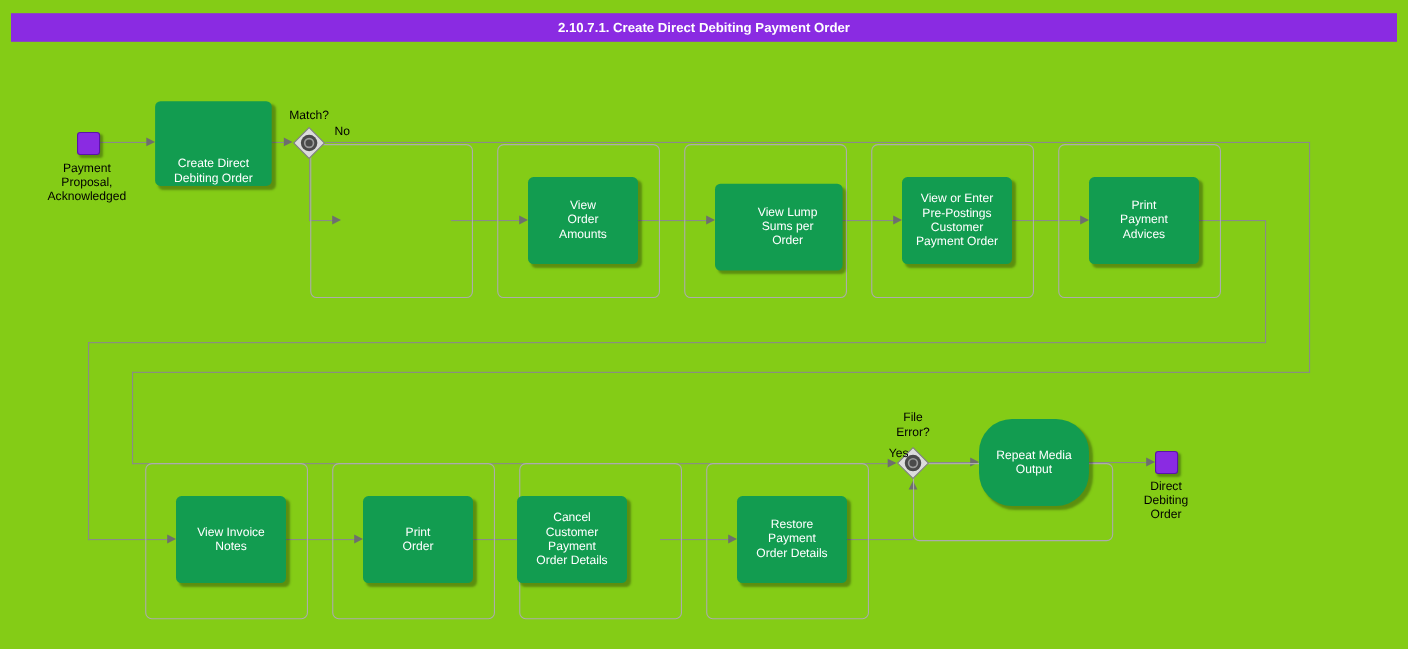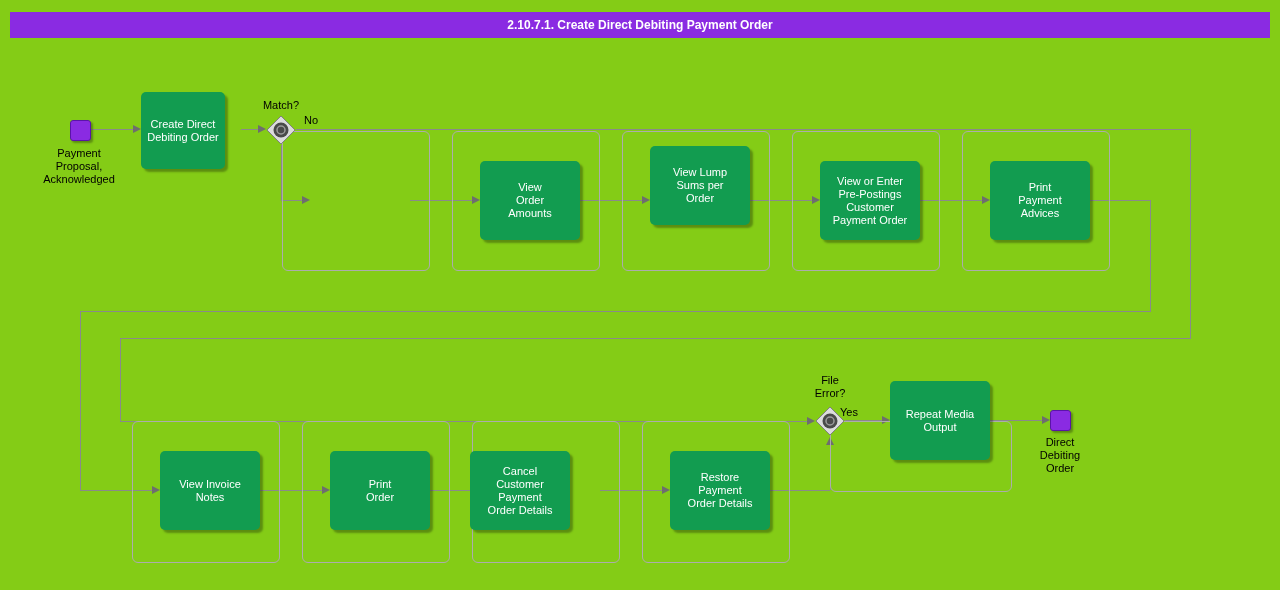--- a/index.html
+++ b/index.html
@@ -106,30 +106,30 @@
   <div class="cont" style="left:302px;top:421px;width:146px;height:140px;"></div>
   <div class="cont" style="left:472px;top:421px;width:146px;height:140px;"></div>
   <div class="cont" style="left:642px;top:421px;width:146px;height:140px;"></div>
   <div class="cont" style="left:830px;top:421px;width:180px;height:69px;"></div>
 
   <div class="event" style="left:70px;top:120px;"></div>
   <div class="evlabel" style="left:29px;top:147px;width:100px;">Payment
 Proposal,
 Acknowledged</div>
 
-  <div class="activity" style="left:141px;top:92px;width:84px;height:77px;">
+  <div class="activity" style="left:141px;top:92px;width:106px;height:77px;align-items:flex-end;">
     <span class="alabel">Create Direct
 Debiting Order</span>
   </div>
   <div class="activity" style="left:480px;top:161px;">
     <span class="alabel">View
 Order
 Amounts</span>
   </div>
-  <div class="activity" style="left:650px;top:146px;">
+  <div class="activity" style="left:650px;top:167px;padding-left:16px;">
     <span class="alabel">View Lump
 Sums per
 Order</span>
   </div>
   <div class="activity" style="left:820px;top:161px;">
     <span class="alabel">View or Enter
 Pre-Postings
 Customer
 Payment Order</span>
   </div>
@@ -150,21 +150,21 @@
     <span class="alabel">Cancel
 Customer
 Payment
 Order Details</span>
   </div>
   <div class="activity" style="left:670px;top:451px;">
     <span class="alabel">Restore
 Payment
 Order Details</span>
   </div>
-  <div class="activity" style="left:890px;top:381px;">
+  <div class="activity" style="left:890px;top:381px;border-radius:30px;">
     <span class="alabel">Repeat Media
 Output</span>
   </div>
 
   <div class="gateway" style="left:266px;top:115px;">
     <svg width="30" height="30">
       <polygon points="15,1 29,15 15,29 1,15" fill="#DCDCDC" stroke="#808080"></polygon>
       <circle cx="15" cy="15" r="7.5" fill="#4A4A4A"></circle>
       <circle cx="15" cy="15" r="4" fill="none" stroke="#9C9C9C" stroke-width="1.5"></circle>
     </svg>
@@ -174,20 +174,20 @@
 
   <div class="gateway" style="left:815px;top:406px;">
     <svg width="30" height="30">
       <polygon points="15,1 29,15 15,29 1,15" fill="#DCDCDC" stroke="#808080"></polygon>
       <circle cx="15" cy="15" r="7.5" fill="#4A4A4A"></circle>
       <circle cx="15" cy="15" r="4" fill="none" stroke="#9C9C9C" stroke-width="1.5"></circle>
     </svg>
   </div>
   <div class="glabel" style="left:800px;top:374px;width:60px;">File
 Error?</div>
-  <div class="blabel" style="left:840px;top:406px;text-align:center;">Yes</div>
+  <div class="blabel" style="left:808px;top:406px;text-align:center;">Yes</div>
 
   <div class="event" style="left:1050px;top:410px;"></div>
   <div class="evlabel" style="left:1032px;top:436px;width:56px;">Direct
 Debiting
 Order</div>
 
 </div>
 
 </body></html>

